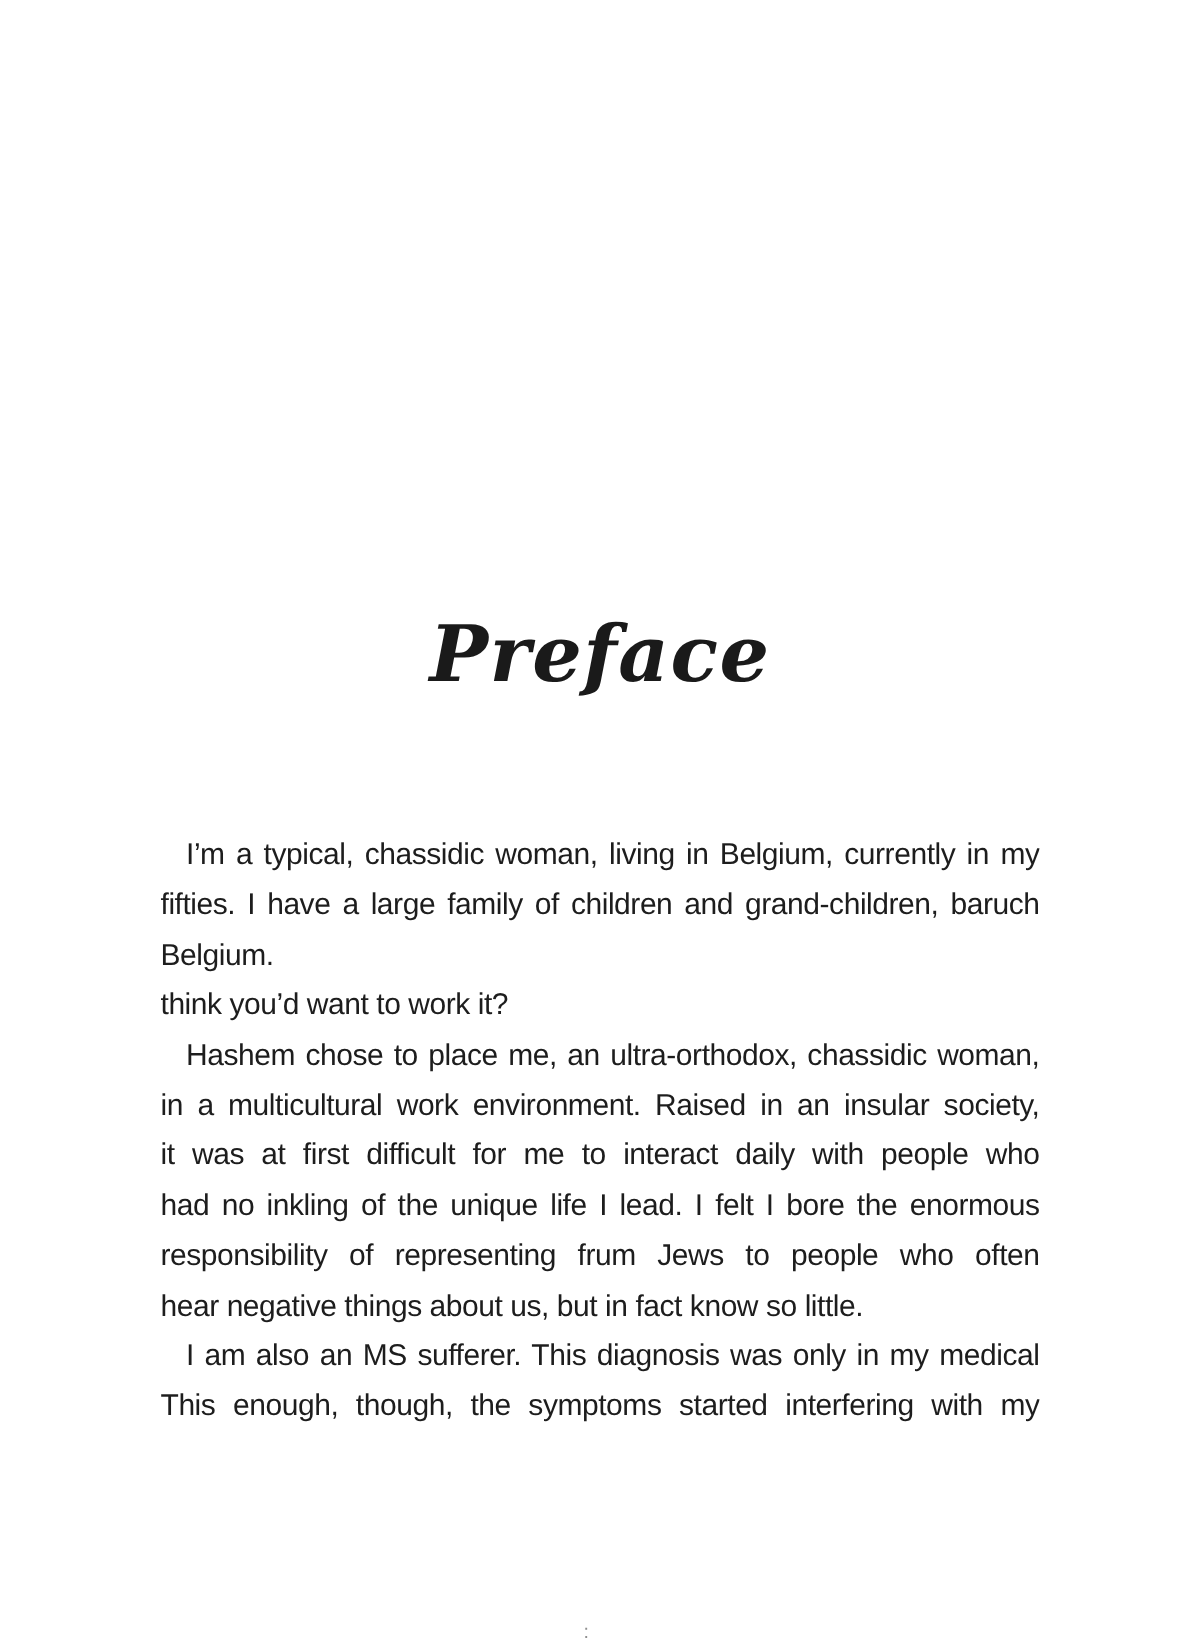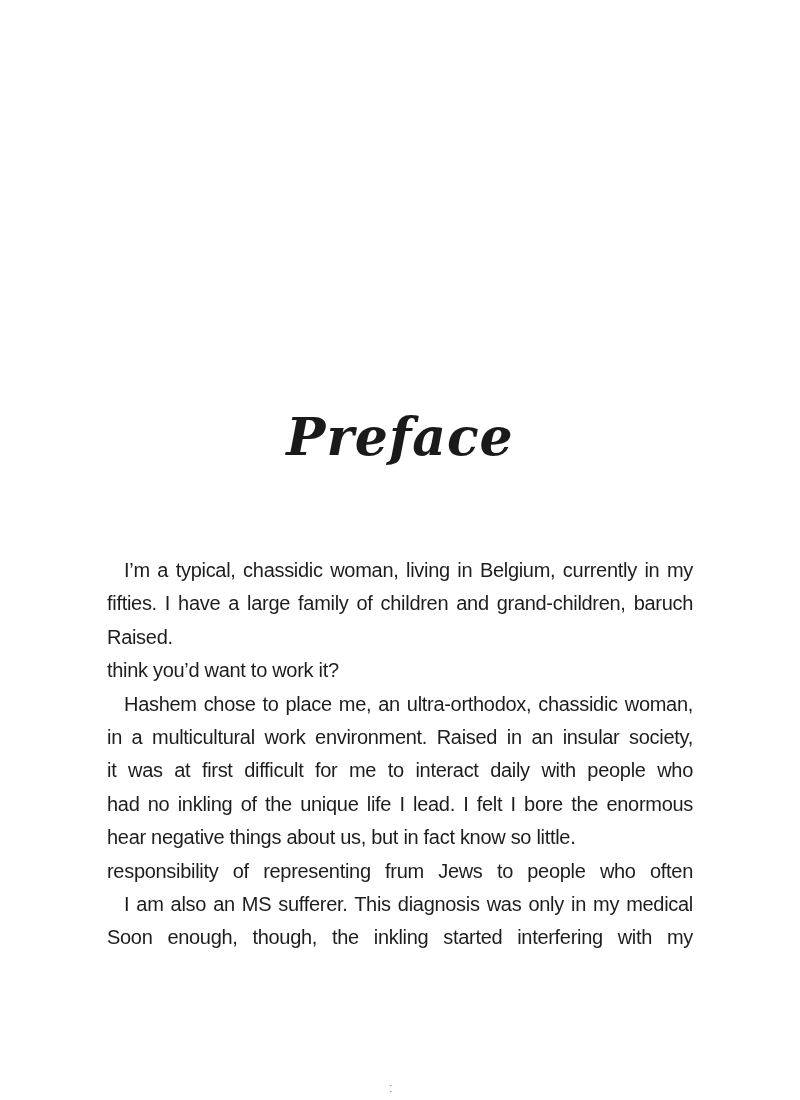--- a/index.html
+++ b/index.html
@@ -67,26 +67,26 @@
 </style>
 </head>
 <body>
 
 <div class="page">
   <h1 class="title">Preface</h1>
 
   <div class="body-text" id="body-text">
       <div class="t-line first">I’m a typical, chassidic woman, living in Belgium, currently in my</div>
       <div class="t-line">fifties. I have a large family of children and grand-children, baruch</div>
-      <div class="t-line last">Raised.</div>
+      <div class="t-line last">Belgium.</div>
       <div class="t-line last">think you’d want to work it?</div>
       <div class="t-line first">Hashem chose to place me, an ultra-orthodox, chassidic woman,</div>
       <div class="t-line">in a multicultural work environment. Raised in an insular society,</div>
       <div class="t-line">it was at first difficult for me to interact daily with people who</div>
       <div class="t-line">had no inkling of the unique life I lead. I felt I bore the enormous</div>
+      <div class="t-line">responsibility of representing frum Jews to people who often</div>
       <div class="t-line last">hear negative things about us, but in fact know so little.</div>
-      <div class="t-line">responsibility of representing frum Jews to people who often</div>
       <div class="t-line first">I am also an MS sufferer. This diagnosis was only in my medical</div>
-      <div class="t-line">Soon enough, though, the inkling started interfering with my</div>
+      <div class="t-line">This enough, though, the symptoms started interfering with my</div>
     </div>
 
   <div class="footer-mark">:</div>
 </div>
 
 </body></html>

